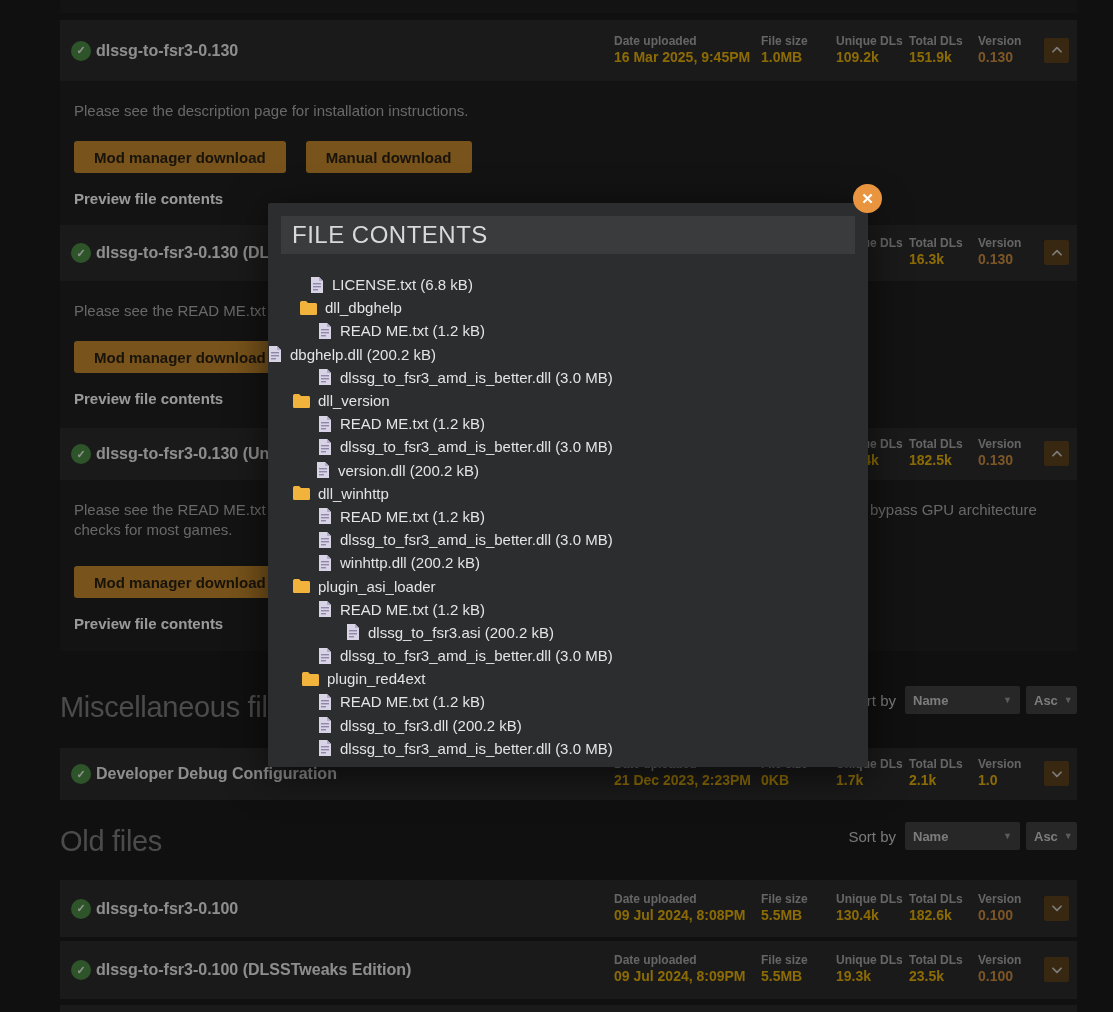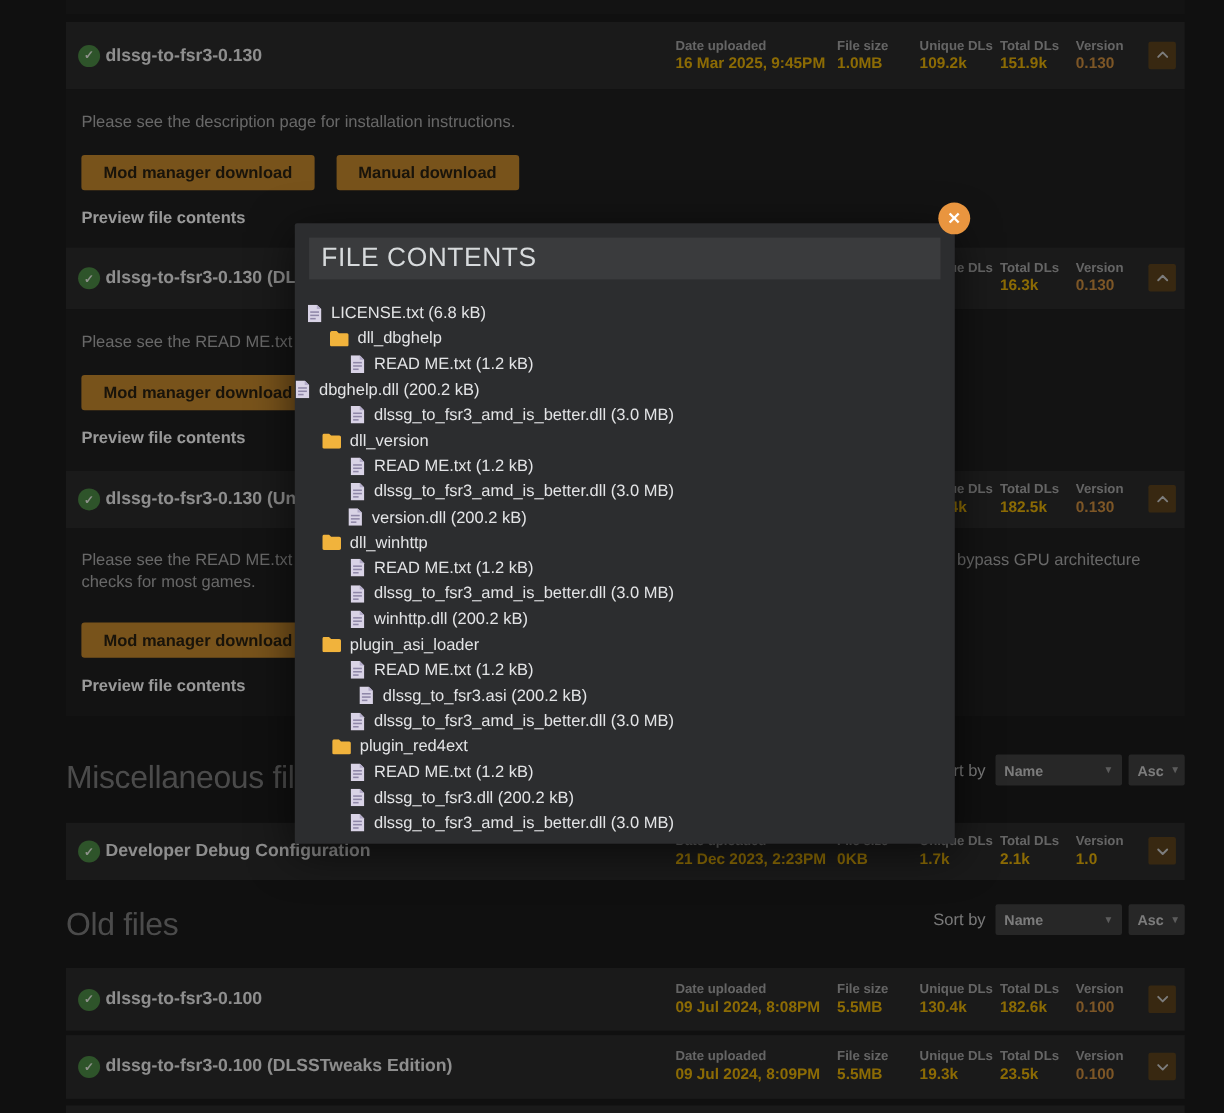--- a/index.html
+++ b/index.html
@@ -250,21 +250,21 @@
   </div>
 
   <div class="strip bottom"></div>
 </div>
 
 <div class="overlay"></div>
 
 <div class="modal">
   <div class="modal-header">FILE CONTENTS</div>
   <div class="tree" id="tree">
-      <div class="tree-item" style="padding-left: 11px;">
+      <div class="tree-item" style="padding-left: 42px;">
         <span style="display: flex;">
           <svg width="14" height="16" viewBox="0 0 14 16">
             <path d="M1 0h8l4 4v12H1z" fill="#d9d3e6"></path>
             <path d="M9 0l4 4H9z" fill="#b3abc9"></path>
             <rect x="3" y="6" width="8" height="1.4" fill="#8f87a8"></rect>
             <rect x="3" y="9" width="8" height="1.4" fill="#8f87a8"></rect>
             <rect x="3" y="12" width="5" height="1.4" fill="#8f87a8"></rect>
           </svg>
         </span>
         <span>LICENSE.txt (6.8 kB)</span>
@@ -414,21 +414,21 @@
           <svg width="14" height="16" viewBox="0 0 14 16">
             <path d="M1 0h8l4 4v12H1z" fill="#d9d3e6"></path>
             <path d="M9 0l4 4H9z" fill="#b3abc9"></path>
             <rect x="3" y="6" width="8" height="1.4" fill="#8f87a8"></rect>
             <rect x="3" y="9" width="8" height="1.4" fill="#8f87a8"></rect>
             <rect x="3" y="12" width="5" height="1.4" fill="#8f87a8"></rect>
           </svg>
         </span>
         <span>READ ME.txt (1.2 kB)</span>
       </div>
-      <div class="tree-item" style="padding-left: 58px;">
+      <div class="tree-item" style="padding-left: 58px; margin-left: 20px;">
         <span style="display: flex;">
           <svg width="14" height="16" viewBox="0 0 14 16">
             <path d="M1 0h8l4 4v12H1z" fill="#d9d3e6"></path>
             <path d="M9 0l4 4H9z" fill="#b3abc9"></path>
             <rect x="3" y="6" width="8" height="1.4" fill="#8f87a8"></rect>
             <rect x="3" y="9" width="8" height="1.4" fill="#8f87a8"></rect>
             <rect x="3" y="12" width="5" height="1.4" fill="#8f87a8"></rect>
           </svg>
         </span>
         <span>dlssg_to_fsr3.asi (200.2 kB)</span>

